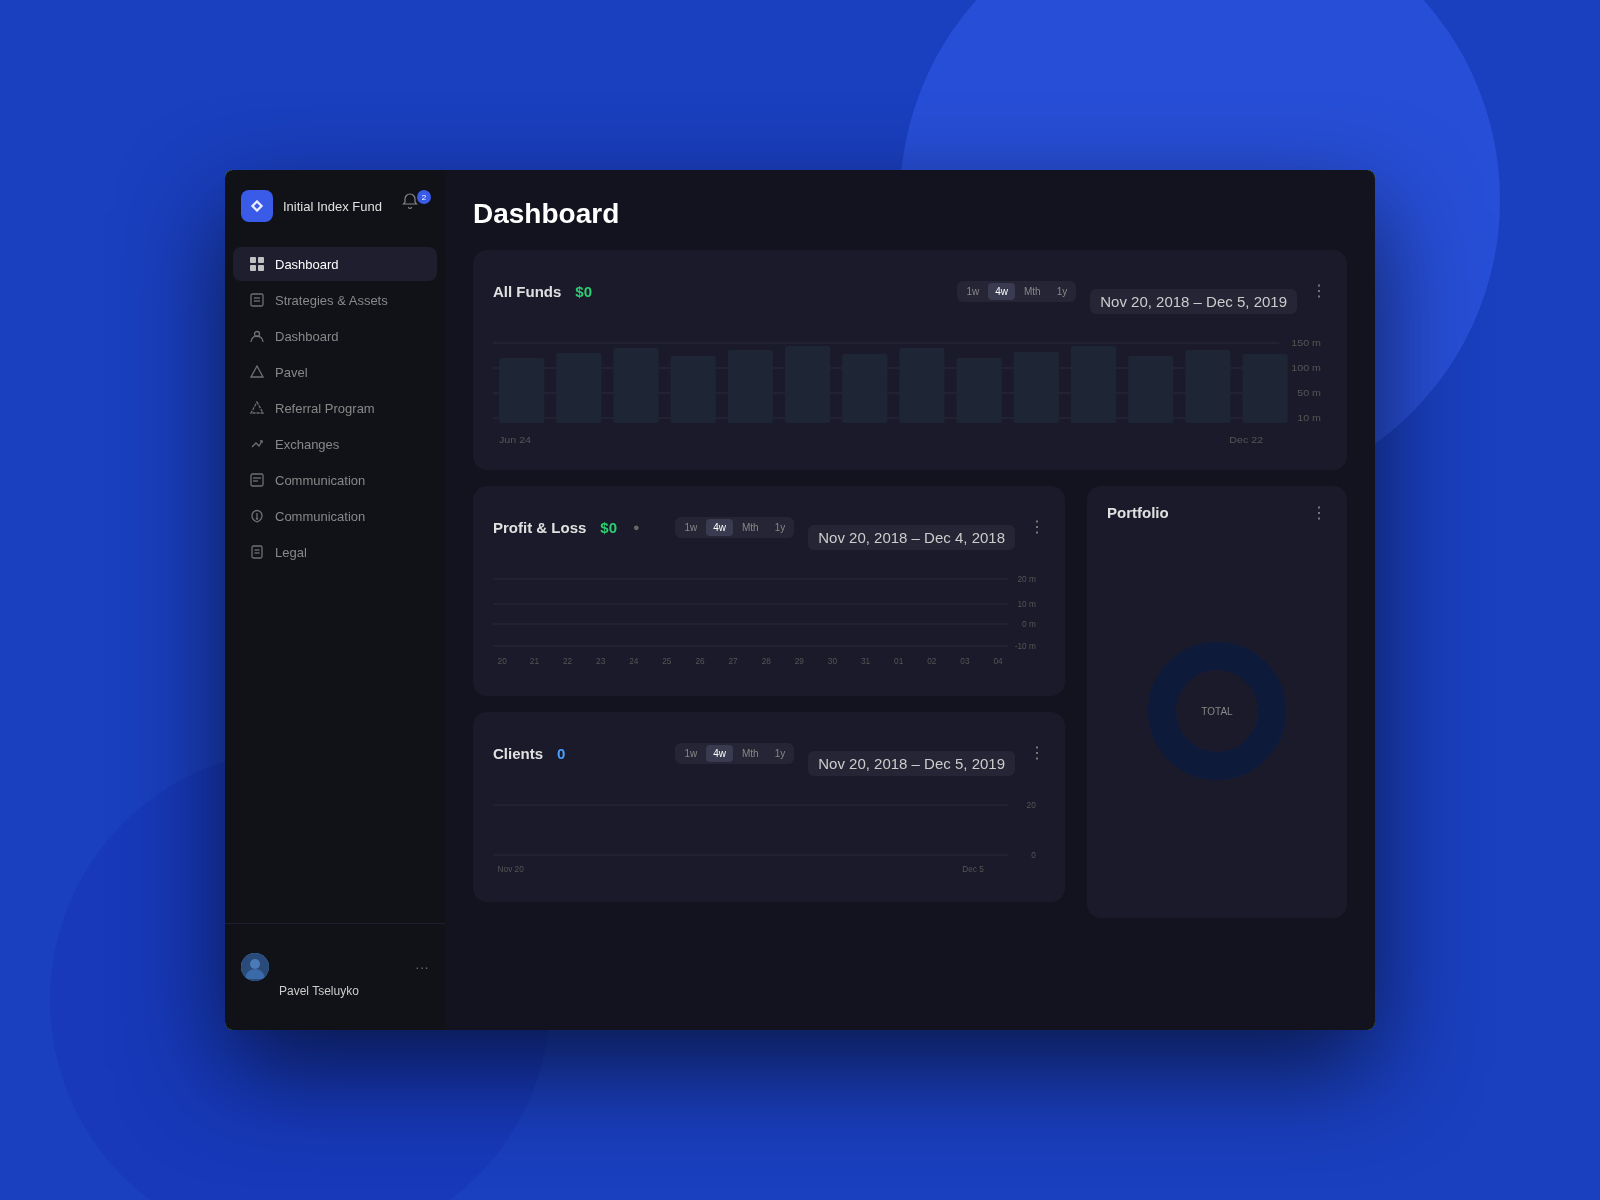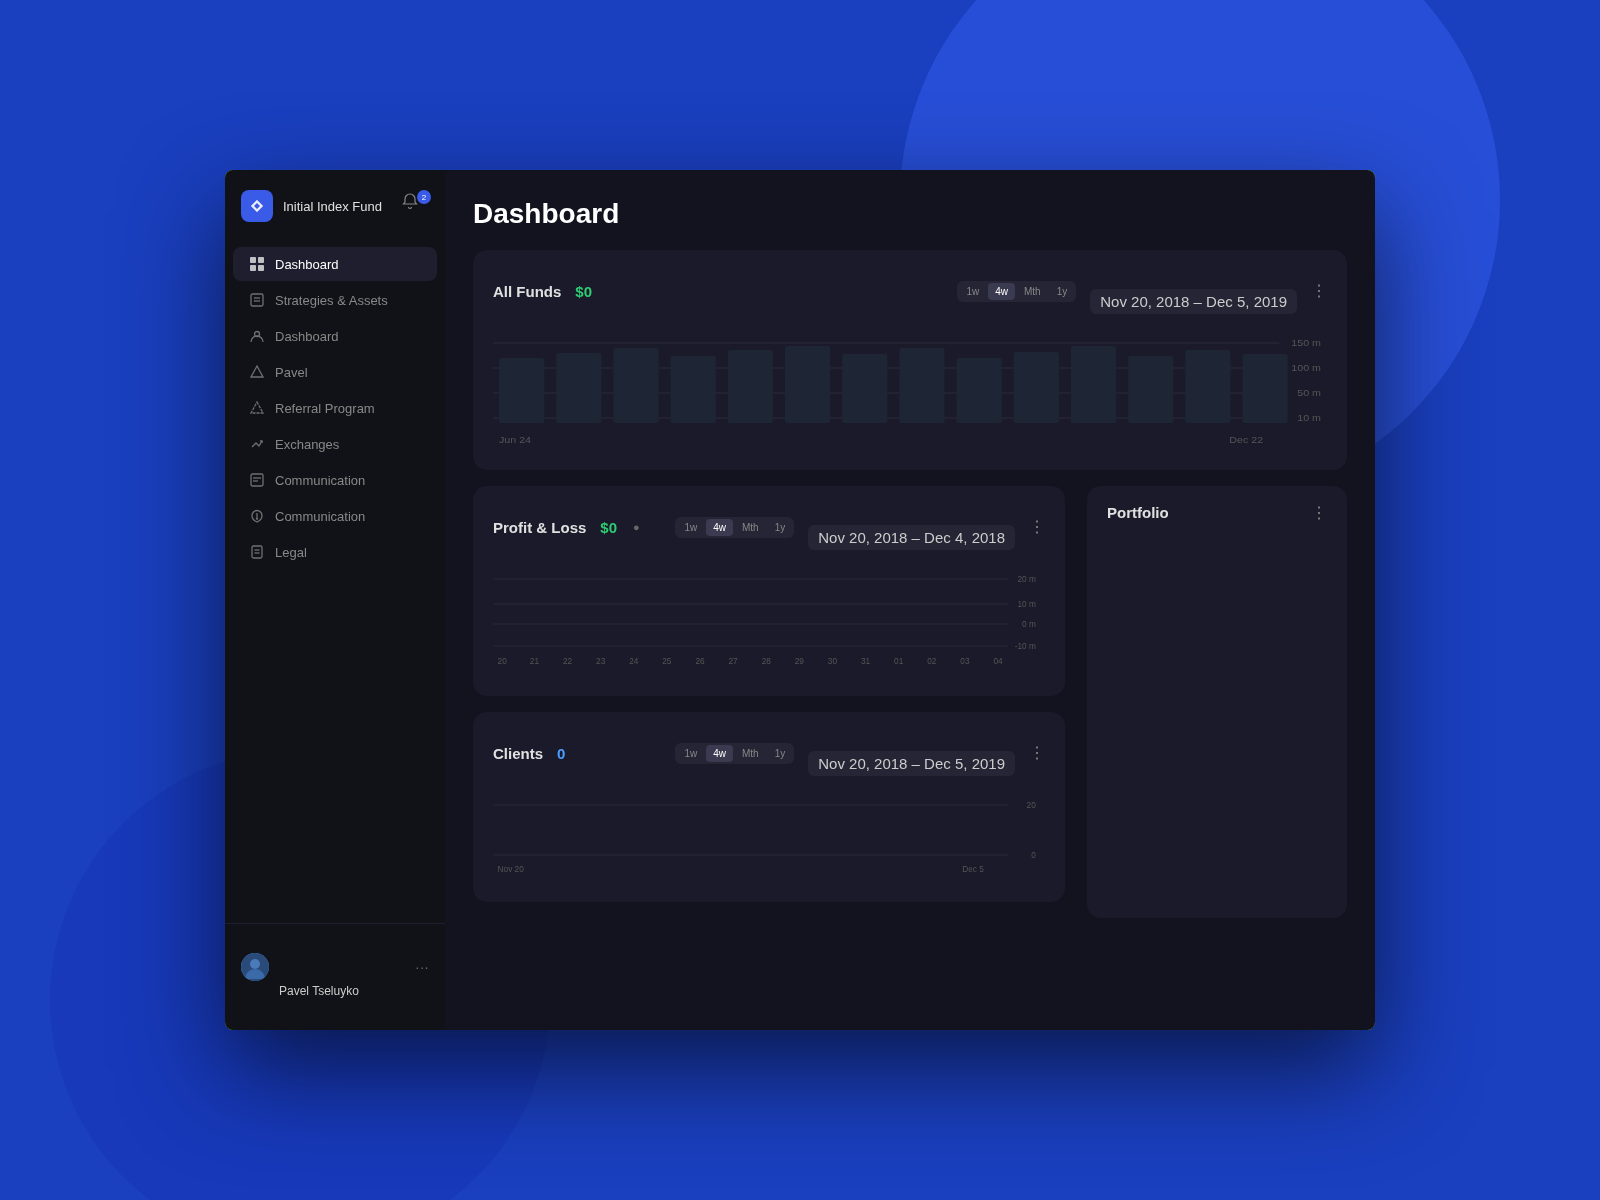--- a/index.html
+++ b/index.html
@@ -578,17 +578,27 @@
         </div>
       </div>
 
       <div class="bottom-right">
         <div class="portfolio-card">
           <div class="portfolio-header">
             <span class="portfolio-title">Portfolio</span>
             <div class="spacer"></div>
             <span class="more-btn">⋮</span>
           </div>
+          <div class="donut-container">
+            <div class="donut-wrap">
+              <svg width="140" height="140" viewBox="0 0 140 140">
+                <circle cx="70" cy="70" r="55" fill="none" stroke="#252540" stroke-width="28"></circle>
+                <circle cx="70" cy="70" r="55" fill="none" stroke="#1e3060" stroke-width="28" stroke-dasharray="40 306" stroke-dashoffset="10"></circle>
+                <circle cx="70" cy="70" r="55" fill="none" stroke="#0d1a3a" stroke-width="28" stroke-dasharray="346 0" stroke-dashoffset="-40"></circle>
+              </svg>
+              <div class="donut-total">TOTAL</div>
+            </div>
+          </div>
         </div>
       </div>
     </div>
   </main>
 </div>
 
 </body></html>

